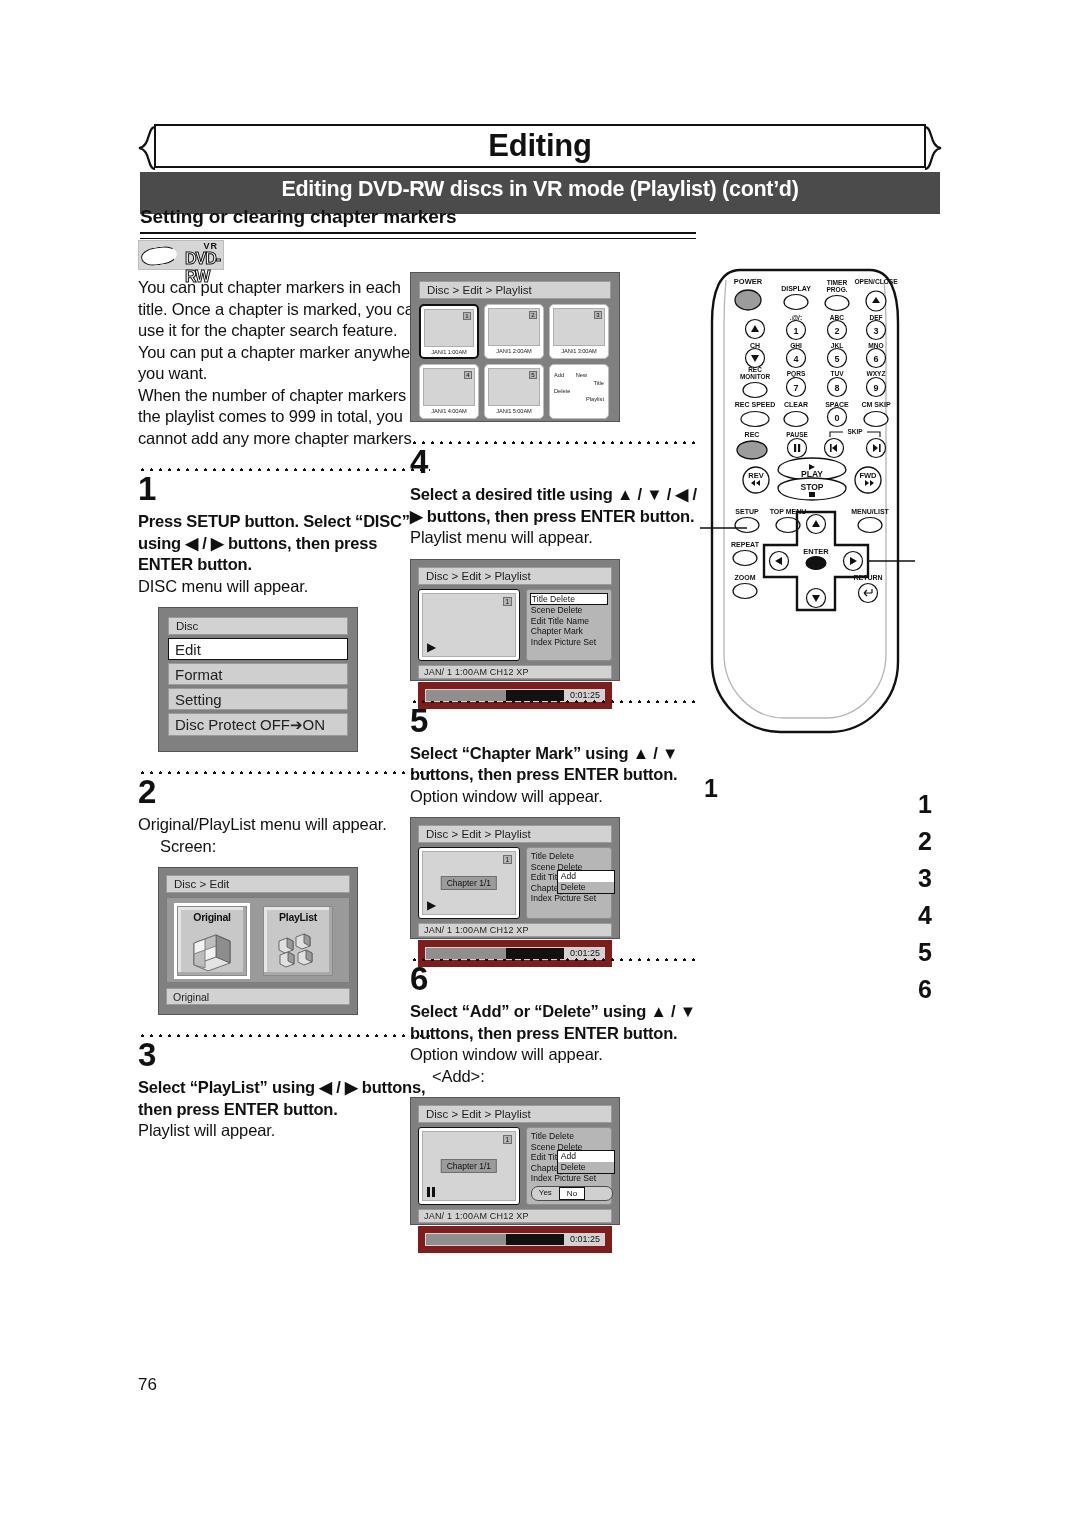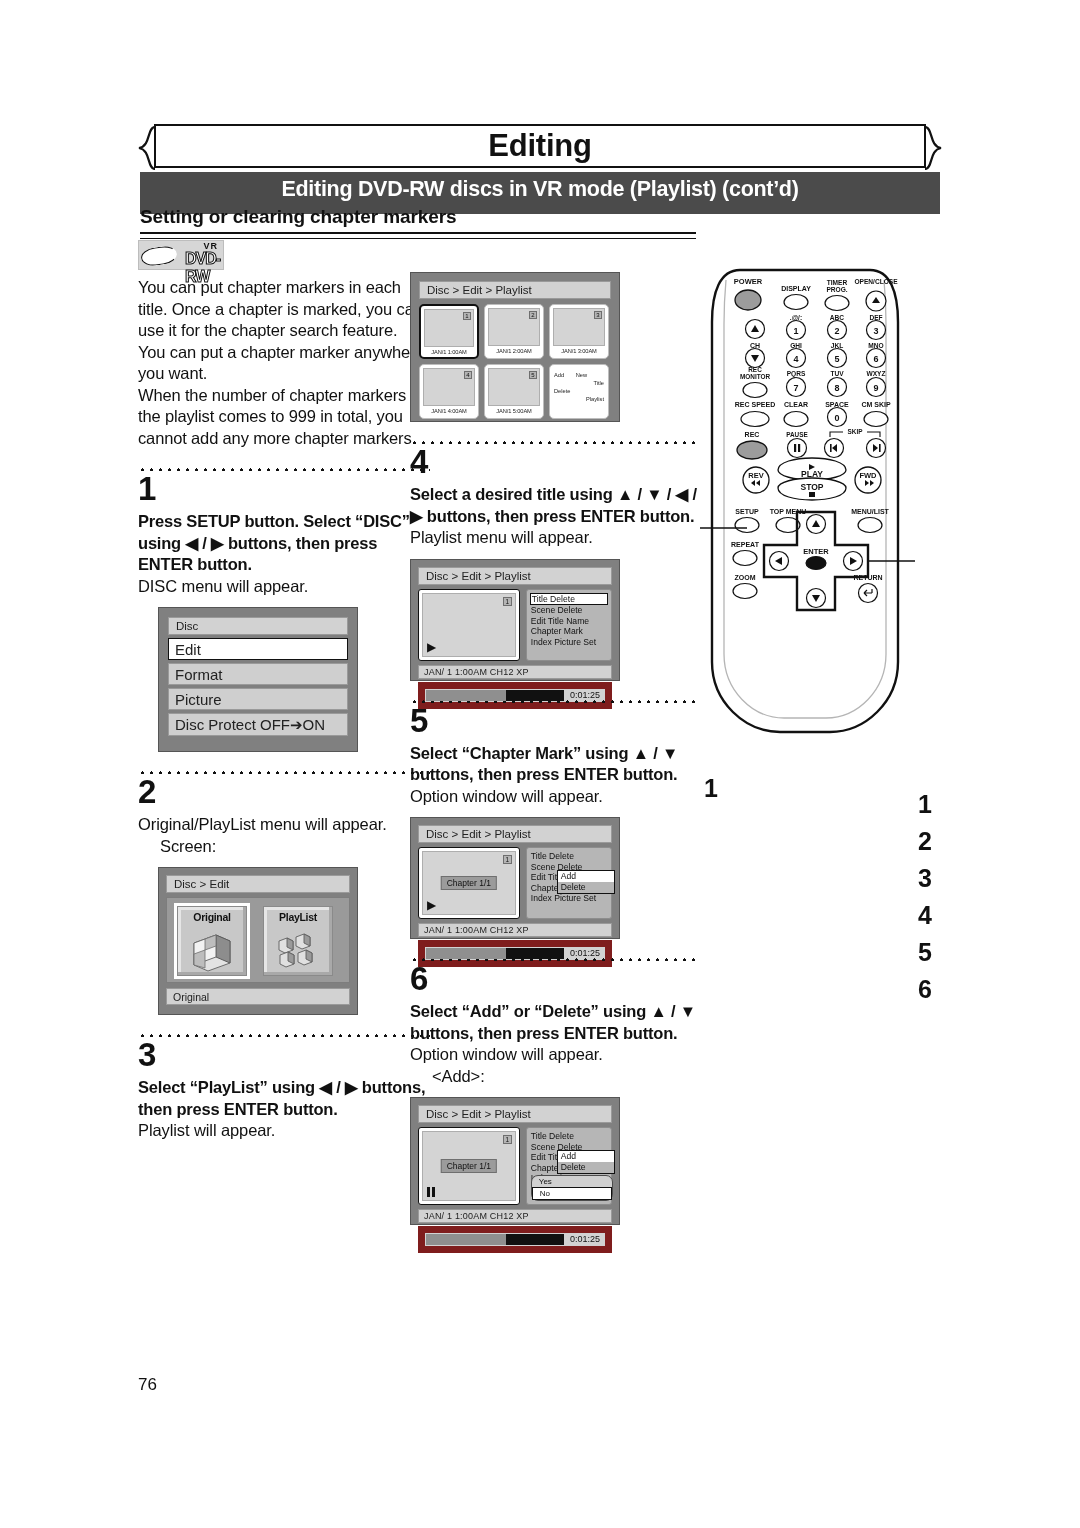--- a/index.html
+++ b/index.html
@@ -92,21 +92,21 @@
   .chapbadge{position:absolute;left:50%;top:50%;transform:translate(-50%,-50%);background:#9b9b9b;border:1px solid #6f6f6f;
     font-size:8.5px;color:#111;padding:1px 5px;white-space:nowrap;}
   .detmenu{width:88px;height:72px;background:#b6b6b6;border:1px solid #8d8d8d;border-radius:3px;box-sizing:border-box;
     padding:3px 4px;position:relative;}
   .mi{font-size:8.6px;color:#111;line-height:10.6px;white-space:nowrap;}
   .mi.sel{background:#fff;border:1px solid #111;padding:0 1px;margin:0 -1px;}
   .popup{position:absolute;left:30px;top:22px;width:58px;background:#fff;border:1.5px solid #111;box-sizing:border-box;z-index:4;}
   .popup div{font-size:8.6px;line-height:11px;padding:0 3px;}
   .popup .hl{background:#b6b6b6;}
   .yesno{position:absolute;left:4px;bottom:3px;width:80px;display:flex;
-    border:1px solid #4b4b4b;border-radius:7px;background:#d0d0d0;z-index:5;flex-direction:column;}
+    border:1px solid #4b4b4b;border-radius:7px;background:#d0d0d0;z-index:5;}
   .yesno span{font-size:8px;padding:0 7px;line-height:11px;}
   .yesno .no{background:#fff;border:1px solid #111;}
   .detinfo{background:#d2d2d2;border:1px solid #9a9a9a;font-size:9px;color:#222;margin-top:4px;padding:1px 5px;box-sizing:border-box;
     letter-spacing:.2px;}
   .detbar{margin-top:3px;display:flex;align-items:stretch;background:#d2d2d2;border:7px solid #7f1d1d;box-sizing:border-box;}
   .bartrack{flex:1;height:11px;background:#111;position:relative;margin:1px;}
   .barfill{position:absolute;left:0;top:0;bottom:0;width:58%;background:#8f8f8f;}
   .bartime{font-size:9px;padding:0 5px;line-height:13px;color:#111;}
 
   
@@ -158,21 +158,21 @@
 
     <div class="dotrule"></div>
     <div class="stepnum">1</div>
     <p class="instr">Press SETUP button. Select “DISC” using ◀ / ▶ buttons, then press ENTER button.</p>
     <p class="note">DISC menu will appear.</p>
 
     <div class="osd osd-disc">
       <div class="osd-title">Disc</div>
       <div class="discrow sel">Edit</div>
       <div class="discrow">Format</div>
-      <div class="discrow">Picture</div>
+      <div class="discrow">Setting</div>
       <div class="discrow">Disc Protect OFF➔ON</div>
     </div>
 
     <div class="dotrule"></div>
     <div class="stepnum">2</div>
     <p class="note">Original/PlayList menu will appear.</p>
     <p class="note ind">Screen:</p>
 
     <div class="osd osd-ed">
       <div class="osd-title">Disc &gt; Edit</div>

